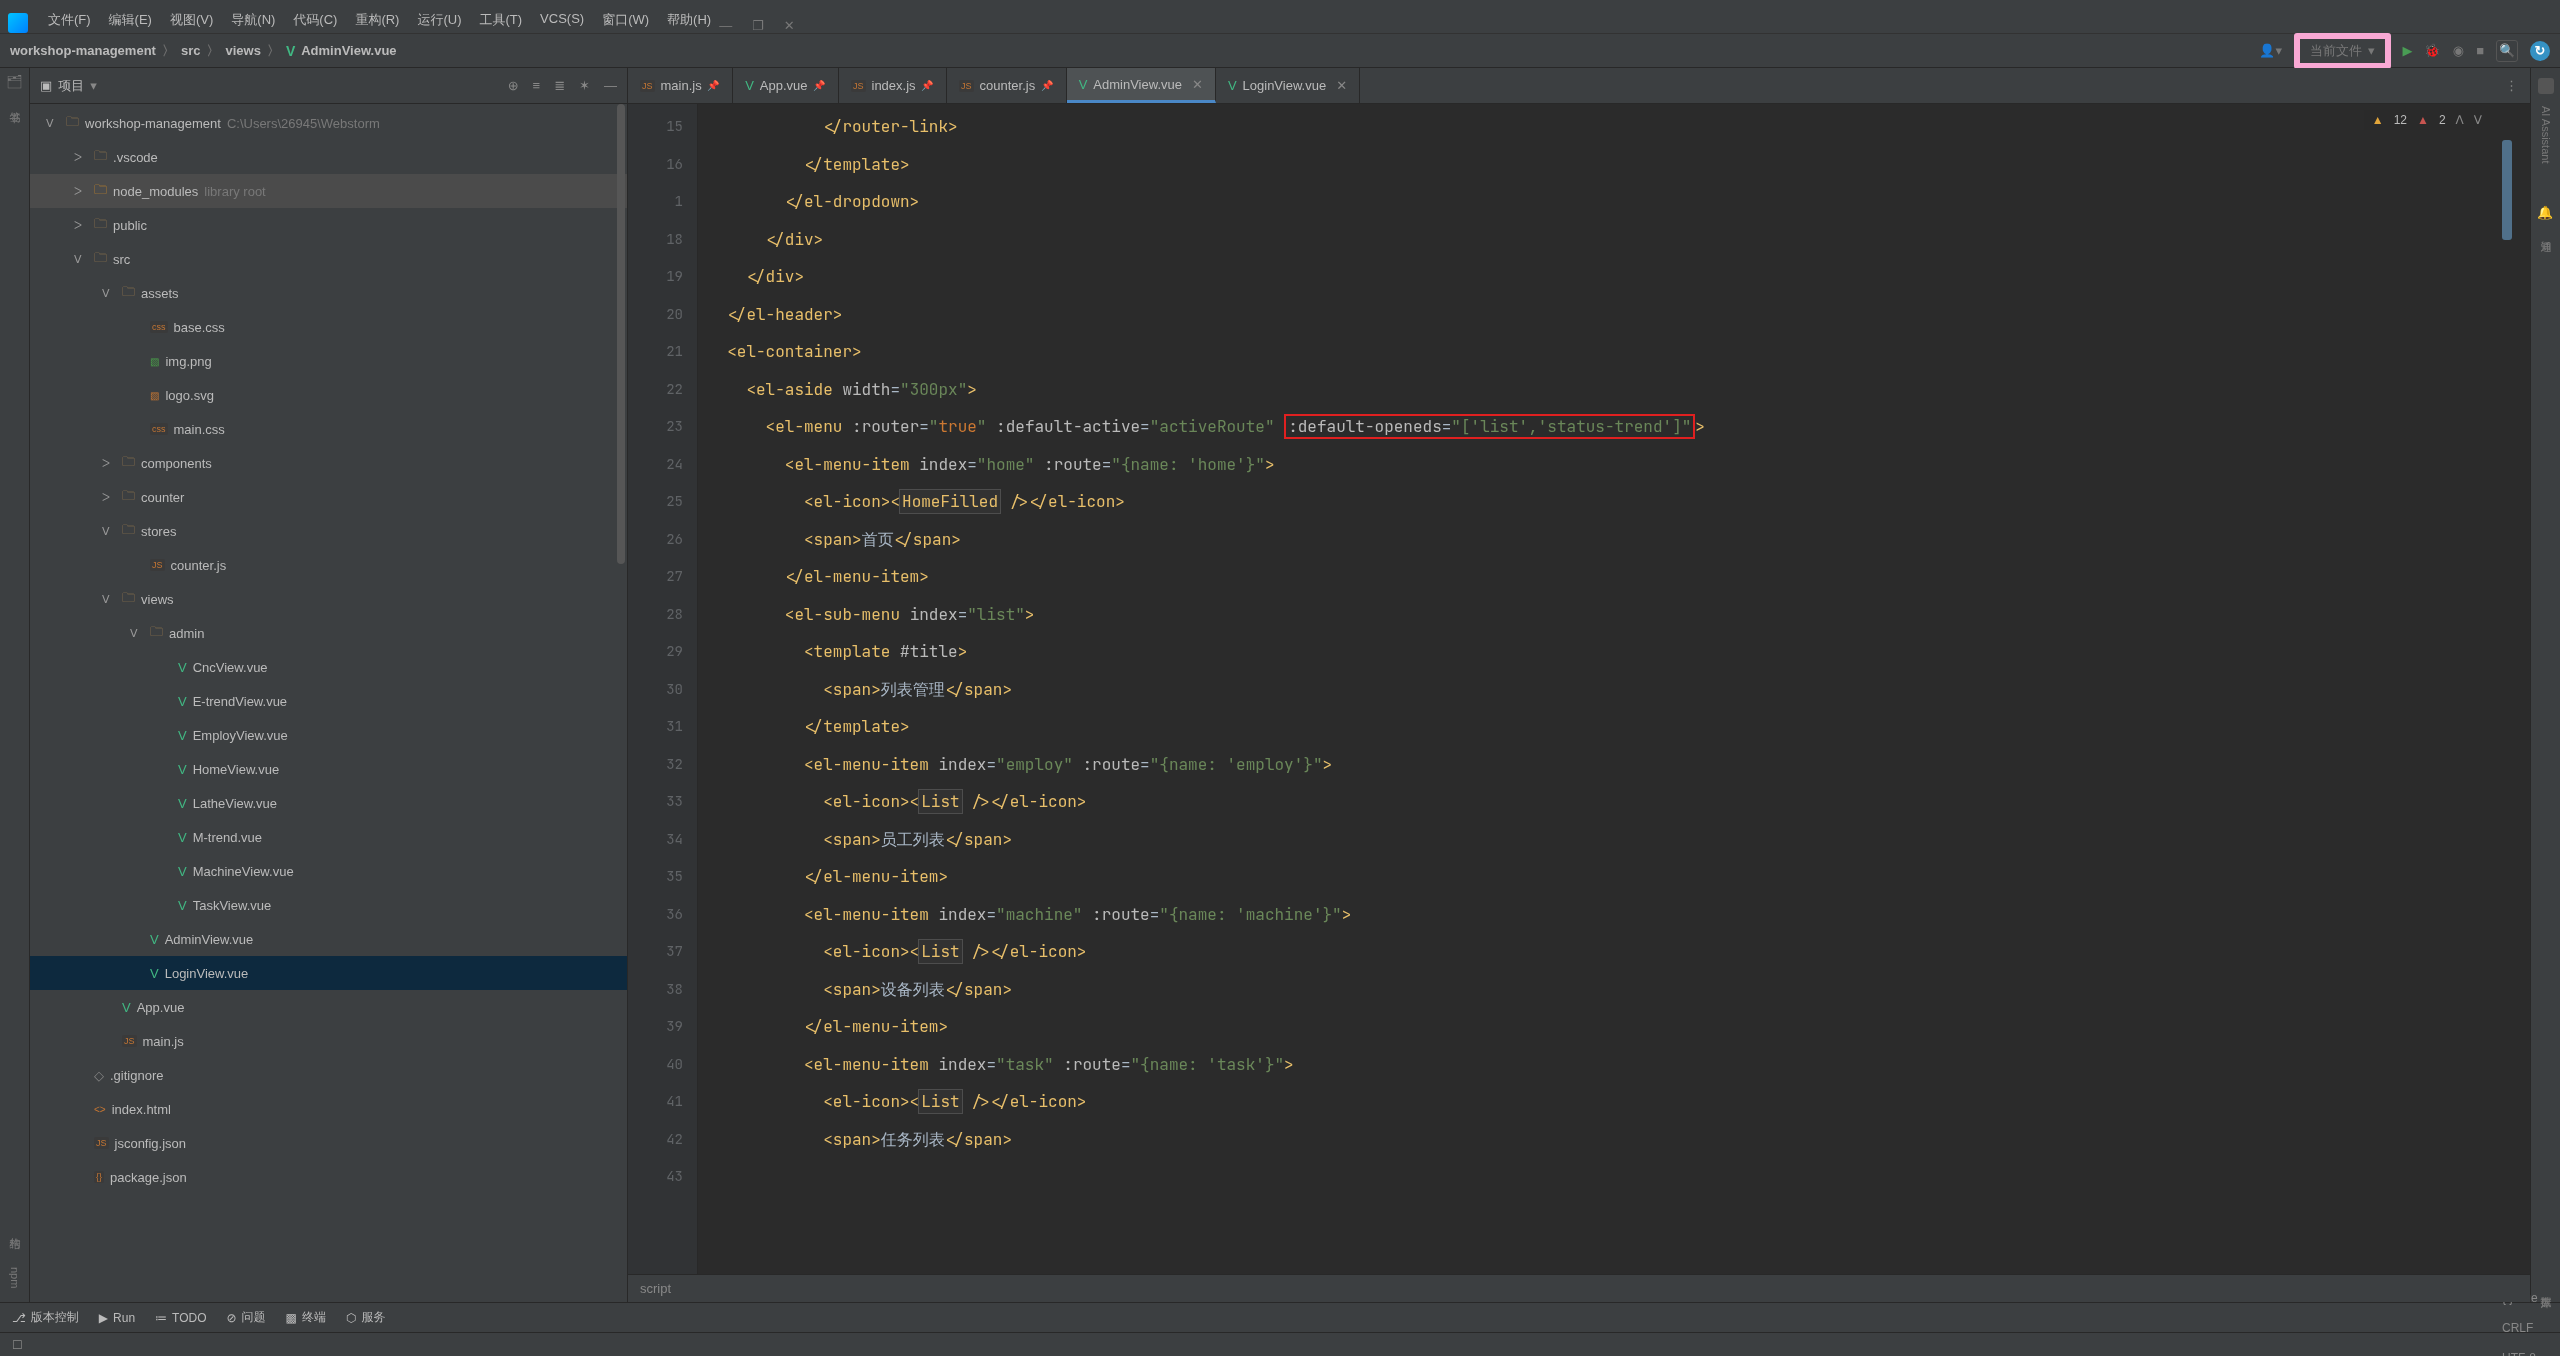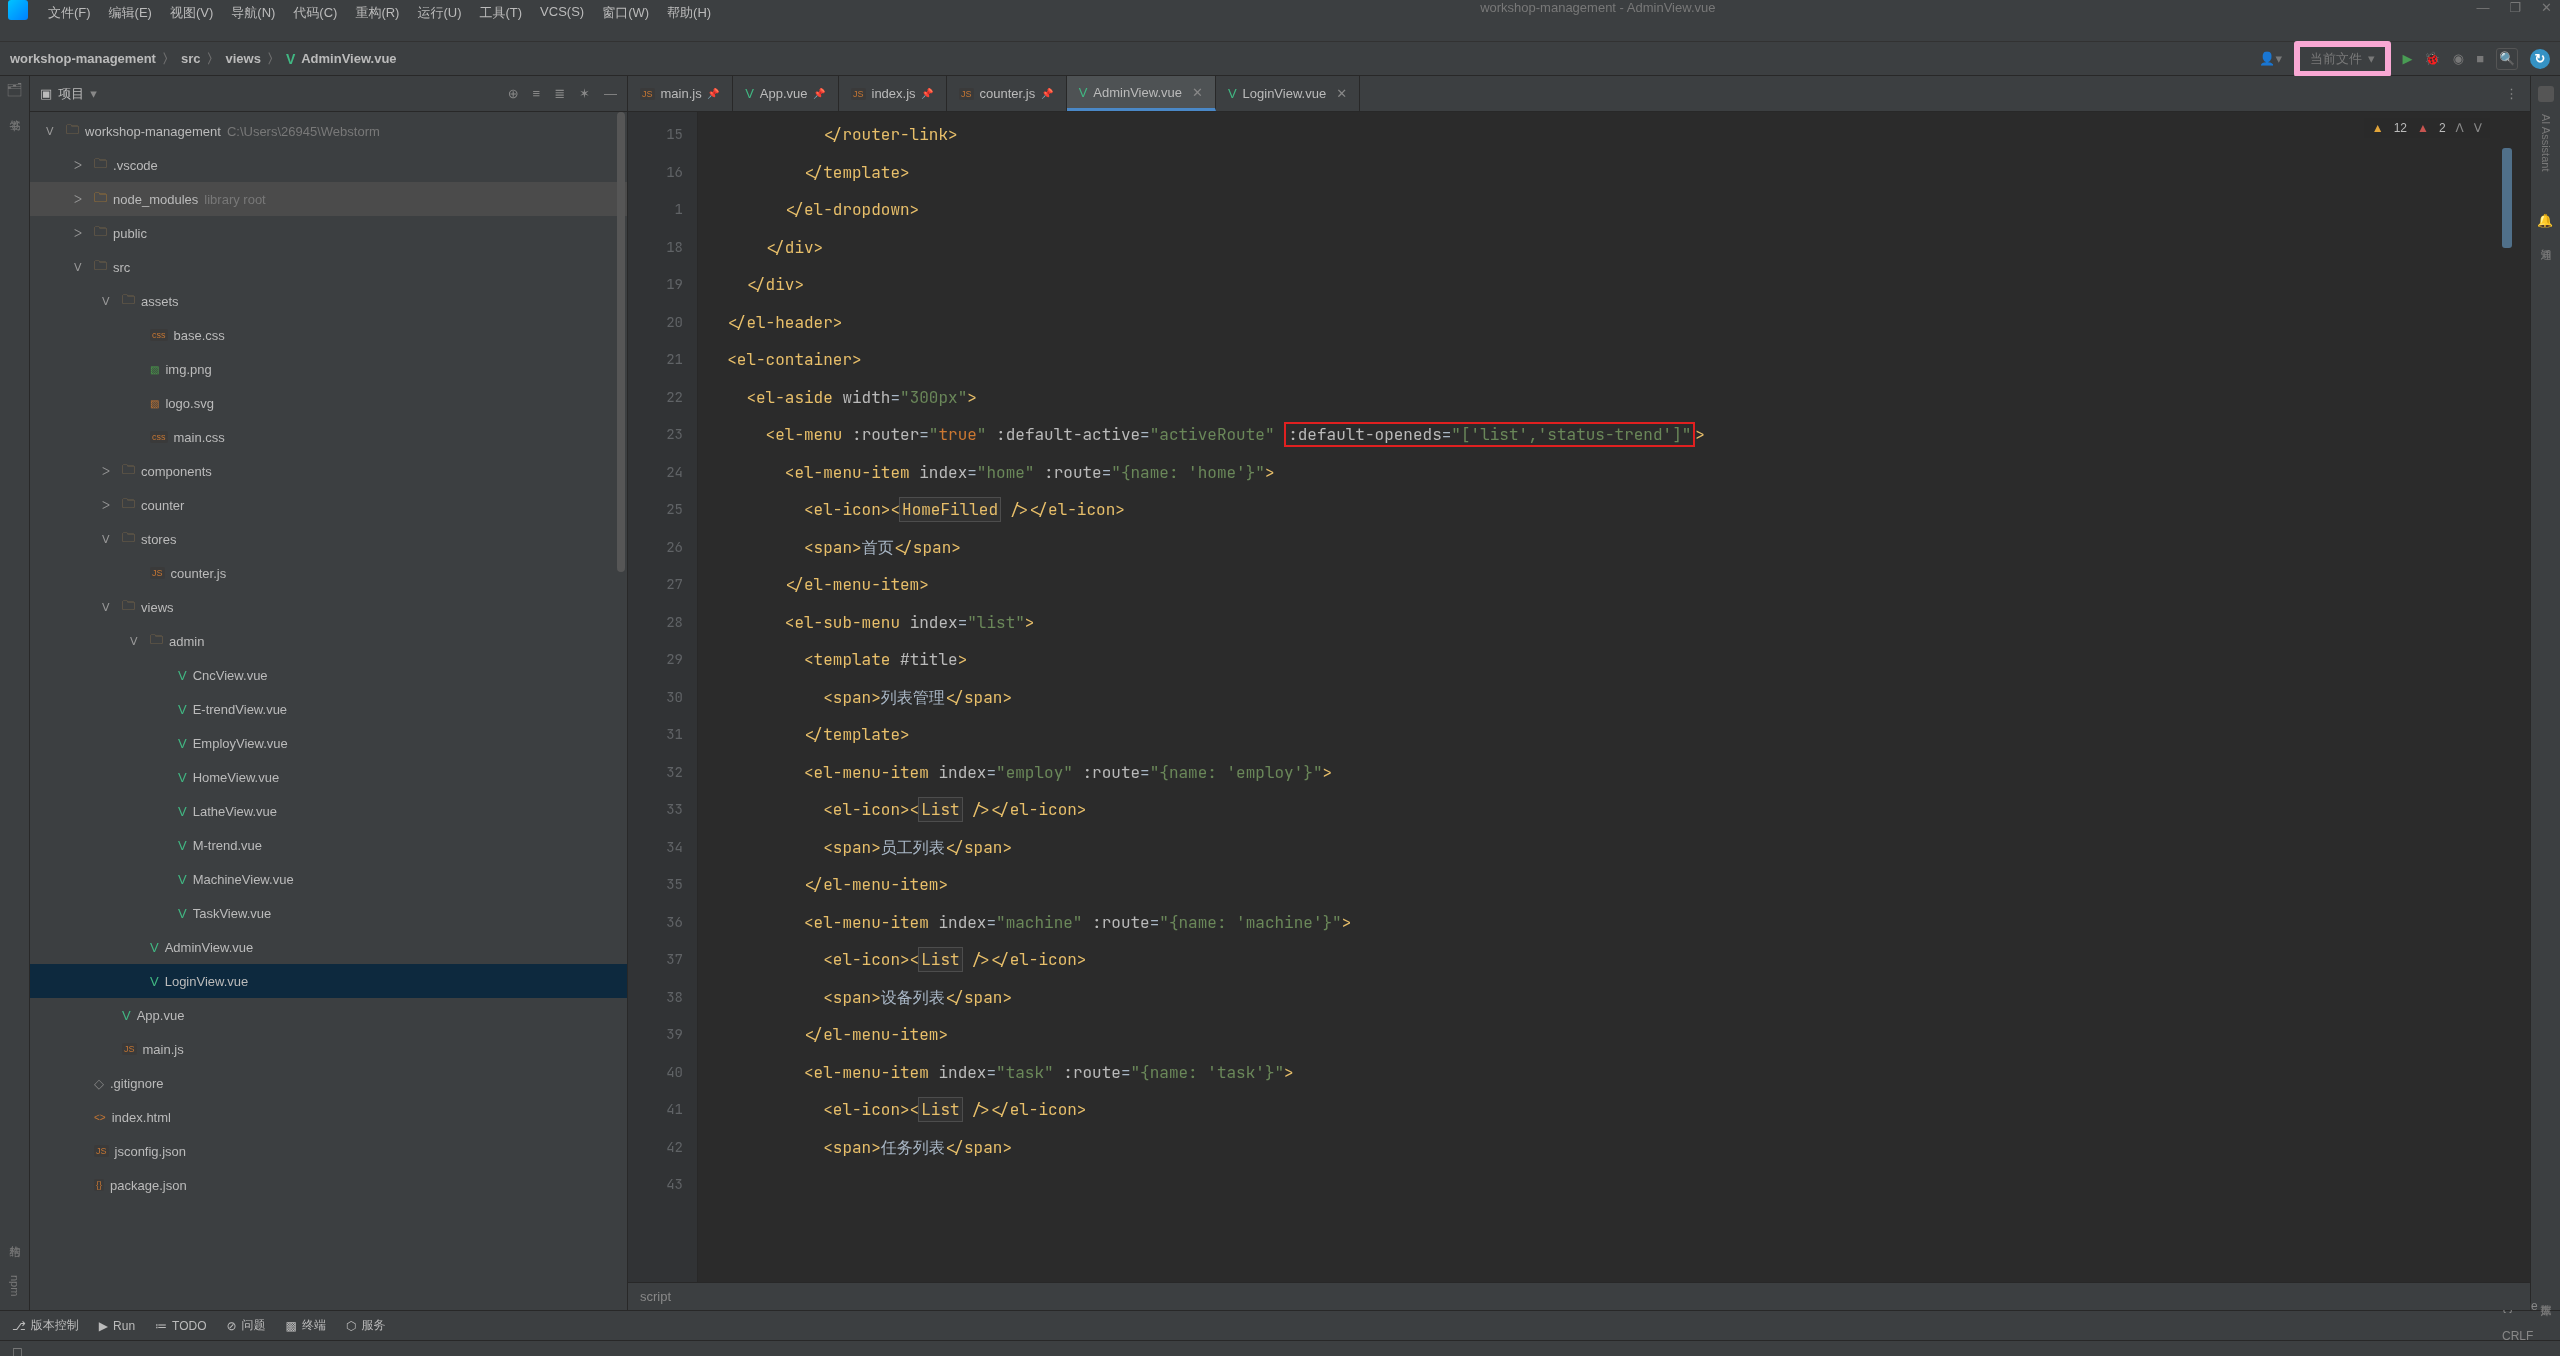--- a/index.html
+++ b/index.html
@@ -7,24 +7,24 @@
       font-family: "Microsoft YaHei", Arial, sans-serif;
       font-size: 13px;
       background: #2b2b2b;
       color: #bbbbbb;
       width: 2560px;
       height: 1356px;
       transform-origin: top left;
       overflow: hidden;
     }
     .titlebar {
-      height: 42px;
+      height: 34px;
       background: #3c3f41;
       display: flex;
-      align-items: flex-start;
+      align-items: flex-end;
       padding: 0 8px;
       border-bottom: 1px solid #323232;
     }
     .titlebar-logo {
       width: 20px; height: 20px;
       background: linear-gradient(135deg, #00c4ff, #0080ff);
       border-radius: 3px;
       margin-right: 12px;
     }
     .menu-items { display: flex; gap: 2px; }
@@ -169,21 +169,20 @@
     <span class="menu-item">视图(V)</span>
     <span class="menu-item">导航(N)</span>
     <span class="menu-item">代码(C)</span>
     <span class="menu-item">重构(R)</span>
     <span class="menu-item">运行(U)</span>
     <span class="menu-item">工具(T)</span>
     <span class="menu-item">VCS(S)</span>
     <span class="menu-item">窗口(W)</span>
     <span class="menu-item">帮助(H)</span>
   </div>
-  <div class="title-center">workshop-management - AdminView.vue</div>
   <div class="window-controls">
     <span>—</span>
     <span>❐</span>
     <span>✕</span>
   </div>
 </div>
 
 <div class="navbar">
   <div class="breadcrumb">
     <span class="breadcrumb-item">workshop-management</span>

